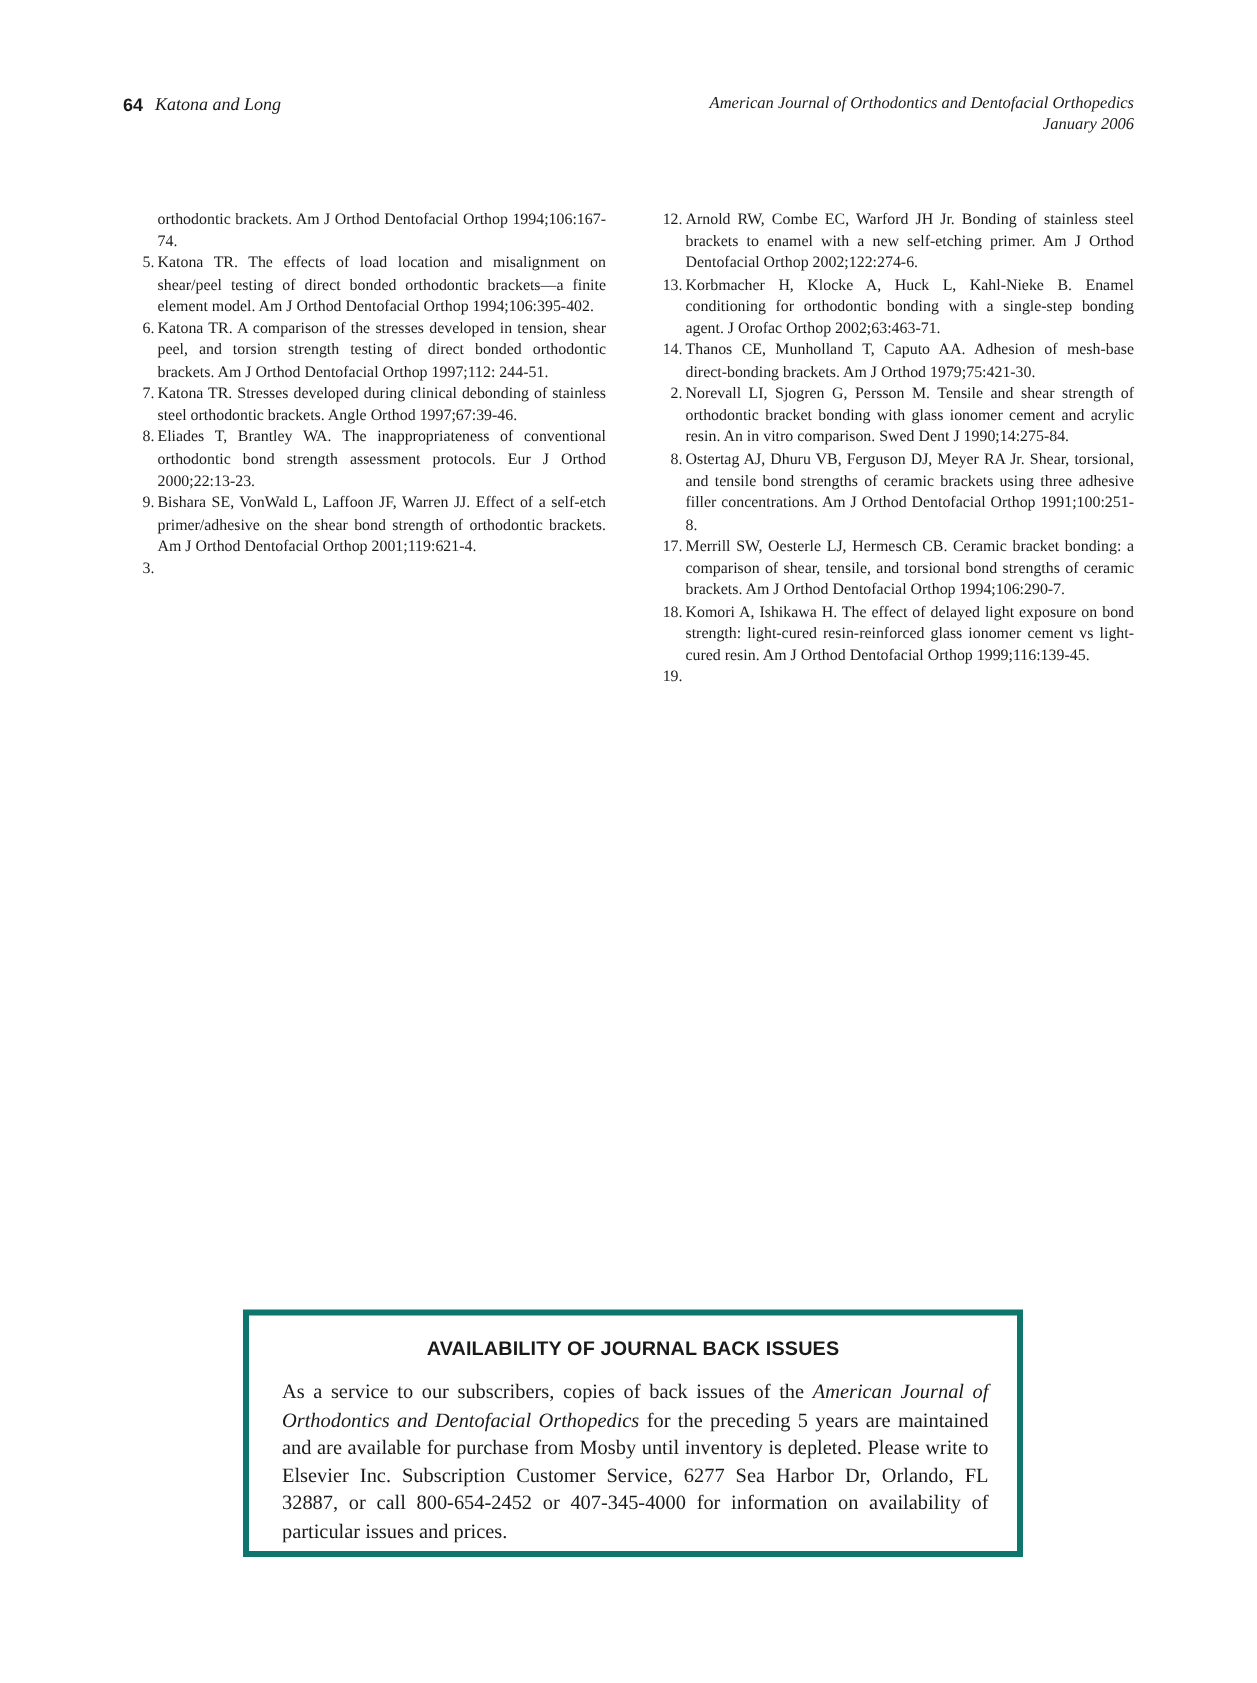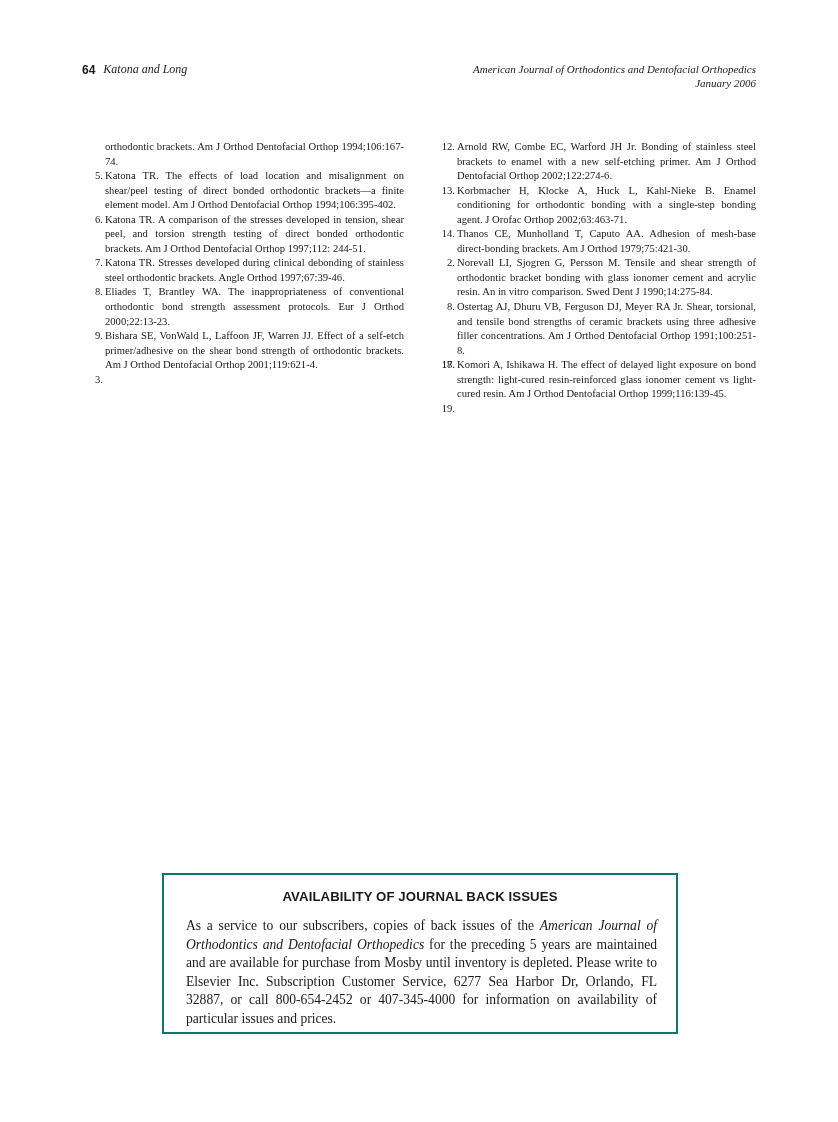--- a/index.html
+++ b/index.html
@@ -13,21 +13,21 @@
   .header-right { position: absolute; right: 0; top: 0; text-align: right; font-style: italic; font-size: 11px; line-height: 14px; }
 
   .refs { position: absolute; top: 140px; font-family: "Liberation Serif", serif; font-size: 10.6px; line-height: 14.55px; text-align: justify; }
   .refs.left { left: 88px; width: 316px; }
   .refs.right { left: 440px; width: 316px; }
   .ref { position: relative; padding-left: 17px; margin: 0; }
   .ref .num { position: absolute; left: 0; top: 0; width: 15px; text-align: right; }
   .ref.cont { padding-left: 17px; }
   .ref .num.two { left: -7px; width: 22px; }
 
-  .notice { position: absolute; left: 162px; top: 873px; width: 512px; height: 157px; border: 2px solid #0f766e; box-sizing: content-box; }
+  .notice { position: absolute; left: 162px; top: 873px; width: 512px; height: 157px; border: 4px solid #0f766e; box-sizing: content-box; }
   .notice-title { position: absolute; top: 14px; left: 0; width: 100%; text-align: center; font-family: "Liberation Sans", sans-serif; font-weight: bold; font-size: 13.2px; letter-spacing: 0.1px; }
   .notice-body { position: absolute; left: 22px; top: 42px; width: 471px; font-family: "Liberation Serif", serif; font-size: 13.6px; line-height: 18.6px; text-align: justify; }
   .notice-body em { font-style: italic; }
 </style>
 </head>
 <body>
 
 <div class="page">
 
   <div class="header">
@@ -50,21 +50,21 @@
     <p class="ref"><span class="num">9.</span><span>Bishara SE, VonWald L, Laffoon JF, Warren JJ. Effect of a self-etch primer/adhesive on the shear bond strength of orthodontic brackets. Am J Orthod Dentofacial Orthop 2001;119:621-4.</span></p>
     <p class="ref"><span class="num two">3.</span></p>
   </div>
 
   <div class="refs right">
     <p class="ref"><span class="num">12.</span><span>Arnold RW, Combe EC, Warford JH Jr. Bonding of stainless steel brackets to enamel with a new self-etching primer. Am J Orthod Dentofacial Orthop 2002;122:274-6.</span></p>
     <p class="ref"><span class="num">13.</span><span>Korbmacher H, Klocke A, Huck L, Kahl-Nieke B. Enamel conditioning for orthodontic bonding with a single-step bonding agent. J Orofac Orthop 2002;63:463-71.</span></p>
     <p class="ref"><span class="num">14.</span><span>Thanos CE, Munholland T, Caputo AA. Adhesion of mesh-base direct-bonding brackets. Am J Orthod 1979;75:421-30.</span></p>
     <p class="ref"><span class="num">2.</span><span>Norevall LI, Sjogren G, Persson M. Tensile and shear strength of orthodontic bracket bonding with glass ionomer cement and acrylic resin. An in vitro comparison. Swed Dent J 1990;14:275-84.</span></p>
     <p class="ref"><span class="num">8.</span><span>Ostertag AJ, Dhuru VB, Ferguson DJ, Meyer RA Jr. Shear, torsional, and tensile bond strengths of ceramic brackets using three adhesive filler concentrations. Am J Orthod Dentofacial Orthop 1991;100:251-8.</span></p>
-    <p class="ref"><span class="num">17.</span></p>
+    <p class="ref"><span class="num">17.</span><span>Merrill SW, Oesterle LJ, Hermesch CB. Ceramic bracket bonding: a comparison of shear, tensile, and torsional bond strengths of ceramic brackets. Am J Orthod Dentofacial Orthop 1994;106:290-7.</span></p>
     <p class="ref"><span class="num">18.</span><span>Komori A, Ishikawa H. The effect of delayed light exposure on bond strength: light-cured resin-reinforced glass ionomer cement vs light-cured resin. Am J Orthod Dentofacial Orthop 1999;116:139-45.</span></p>
     <p class="ref"><span class="num">19.</span></p>
   </div>
 
   <div class="notice">
     <div class="notice-title">AVAILABILITY OF JOURNAL BACK ISSUES</div>
     <div class="notice-body"><span>As a service to our subscribers, copies of back issues of the </span><em>American Journal of Orthodontics and Dentofacial Orthopedics</em><span> for the preceding 5 years are maintained and are available for purchase from Mosby until inventory is depleted. Please write to Elsevier Inc. Subscription Customer Service, 6277 Sea Harbor Dr, Orlando, FL 32887, or call 800-654-2452 or 407-345-4000 for information on availability of particular issues and prices.</span></div>
   </div>
 
 </div>

